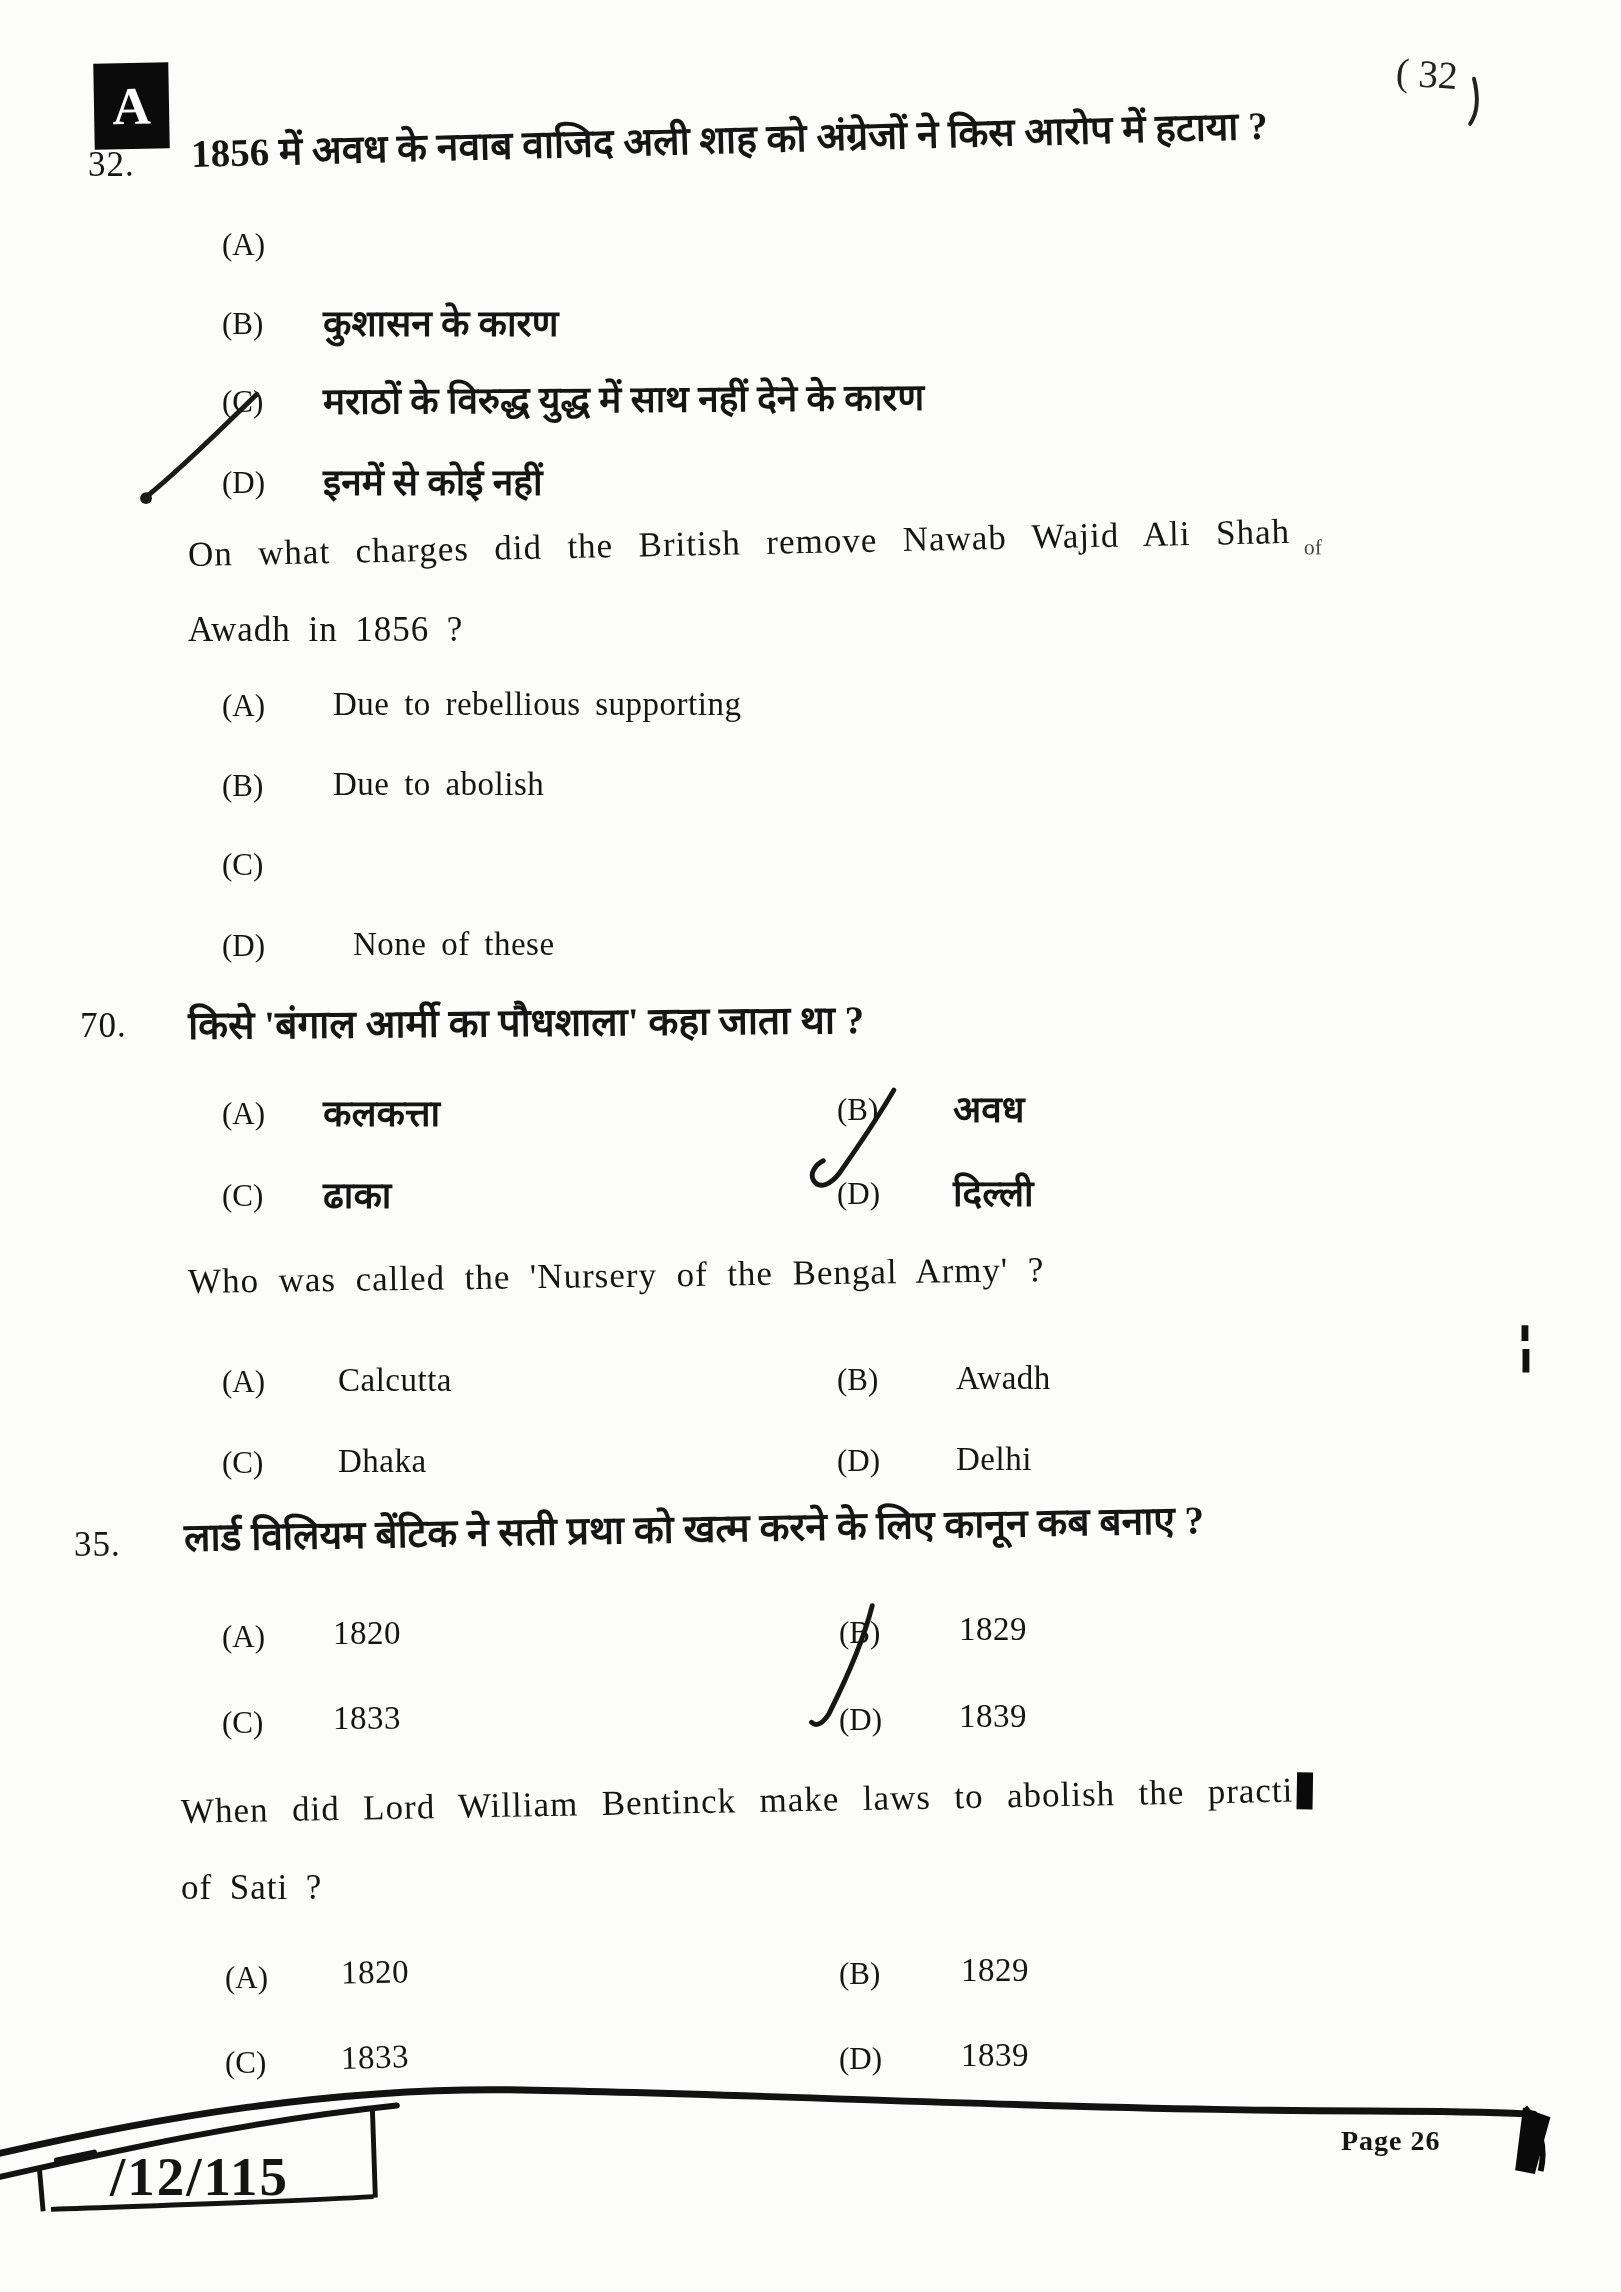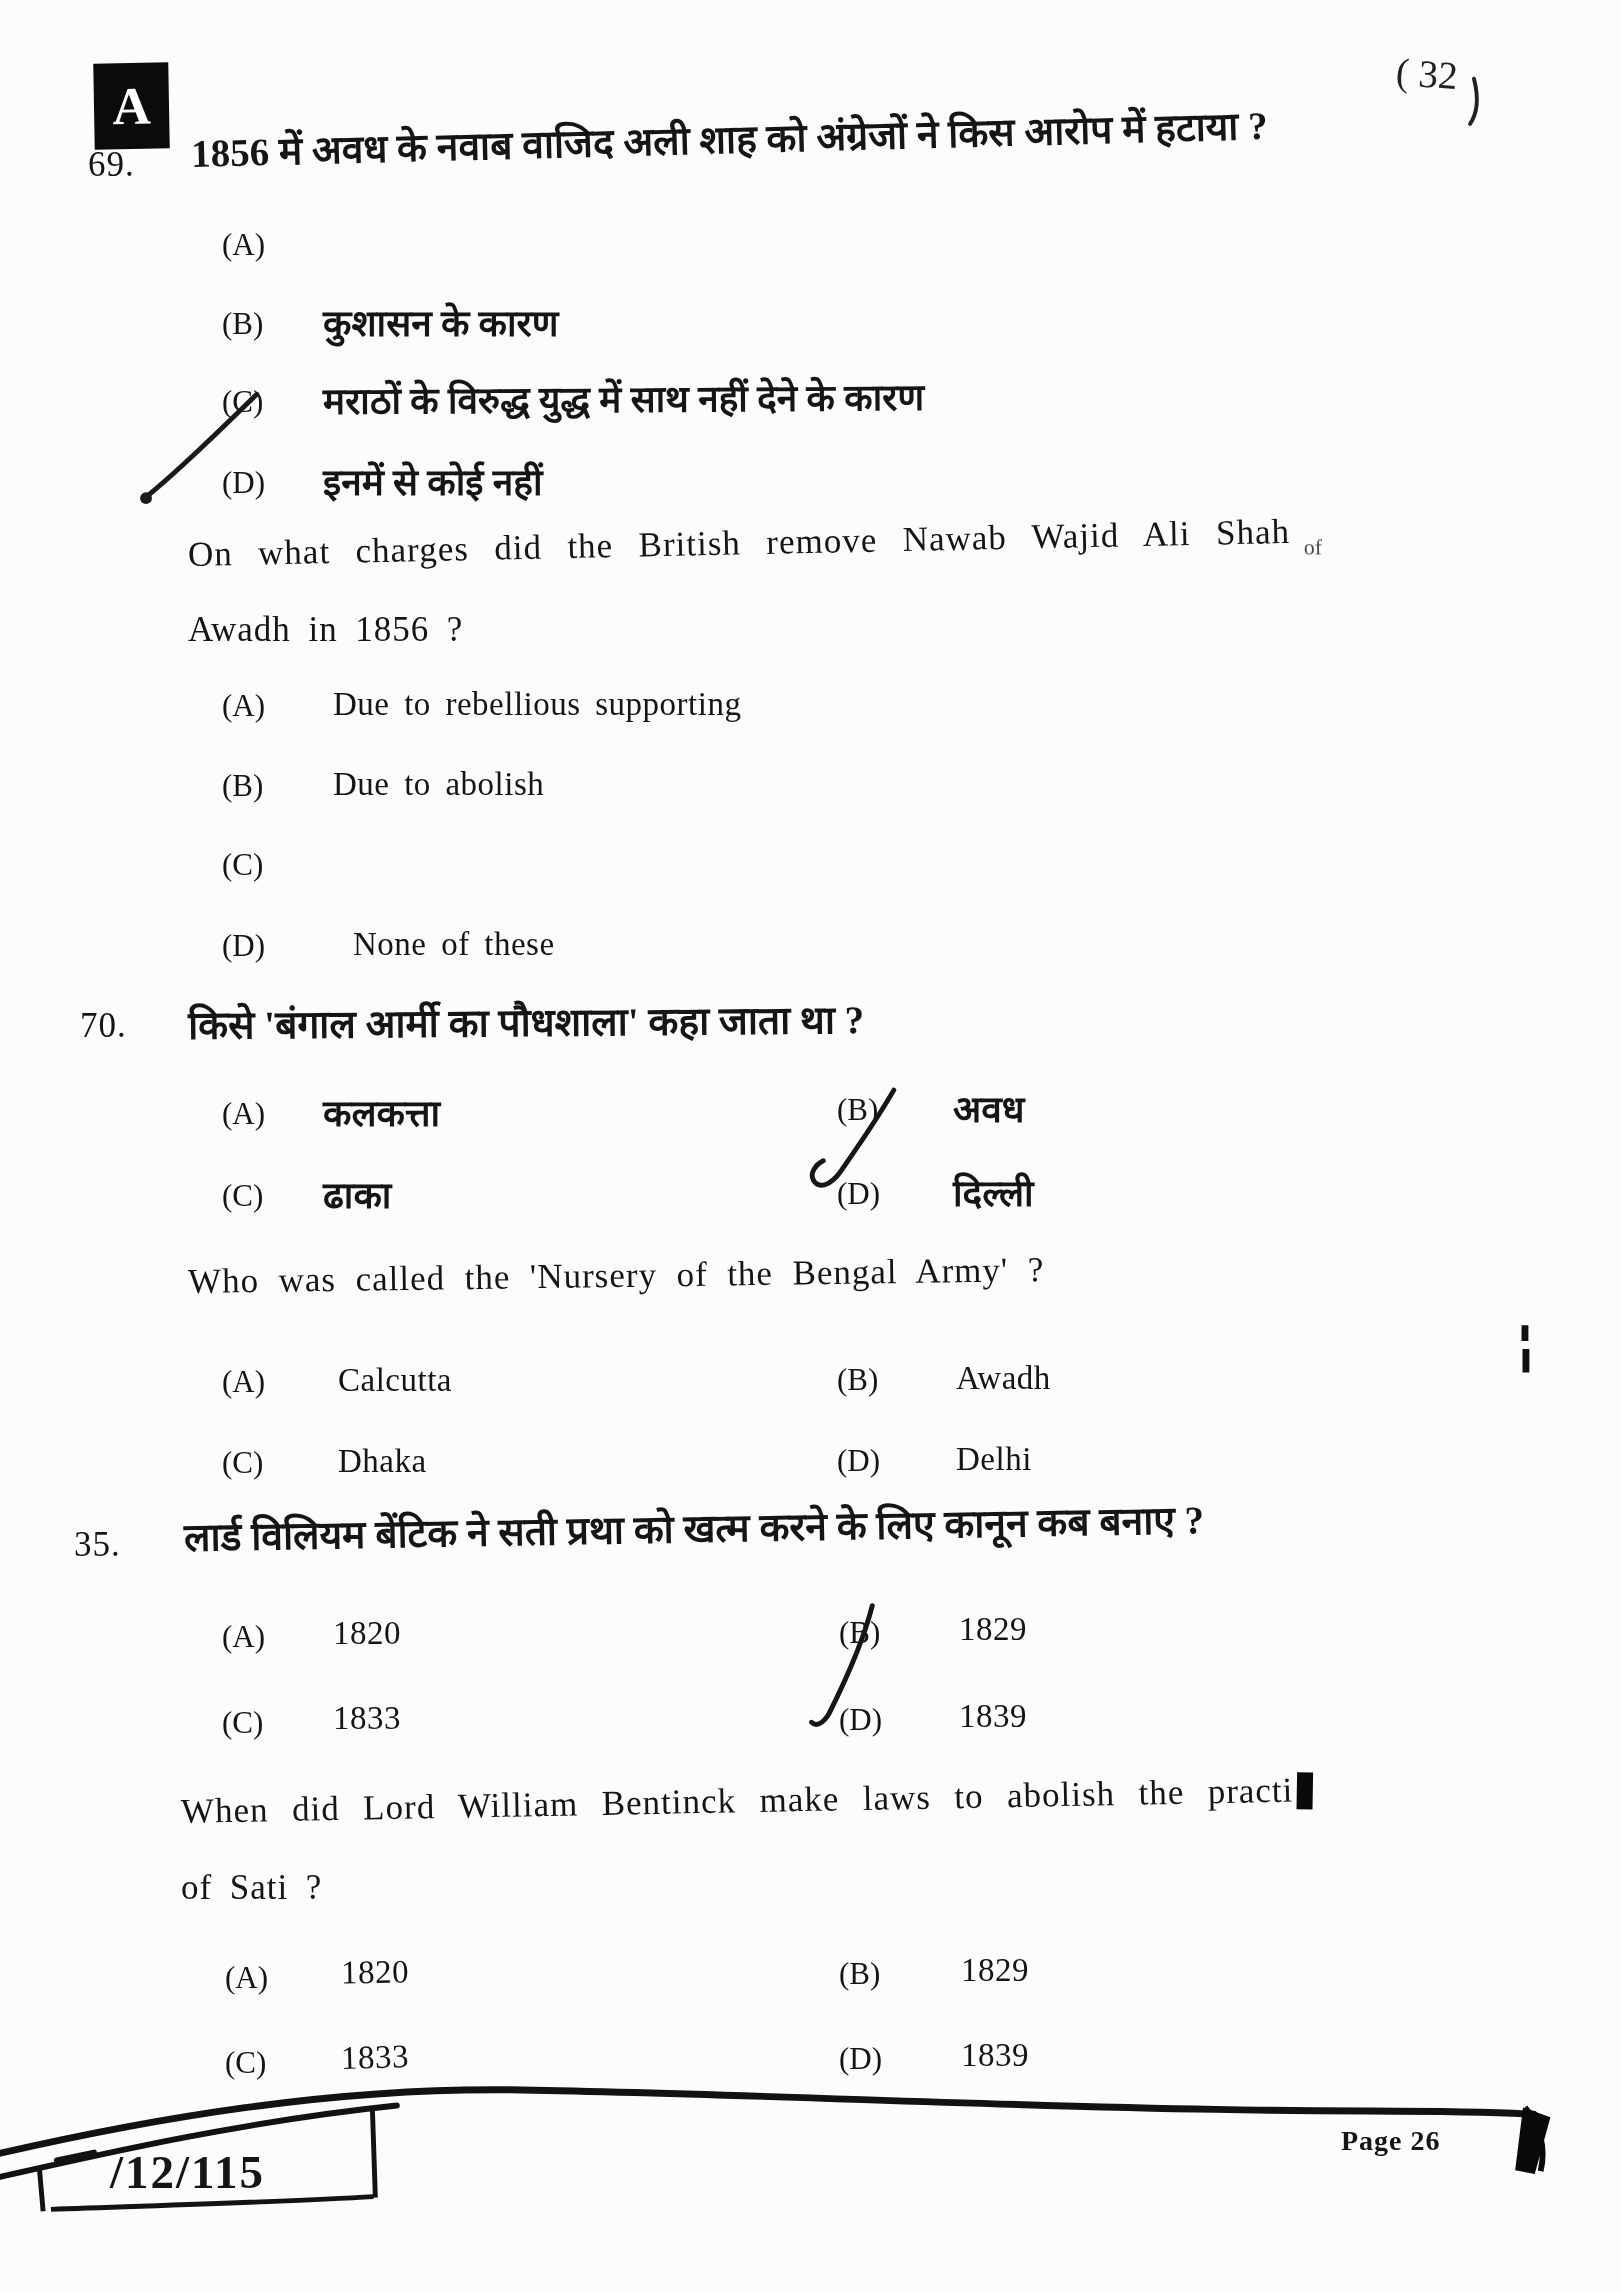--- a/index.html
+++ b/index.html
@@ -21,34 +21,34 @@
   .opt-letter{font-size:31px;}
   .en-q{font-size:35px; letter-spacing:1px; word-spacing:15.7px;}
   .en-q2{font-size:35px; letter-spacing:1px; word-spacing:7.8px;}
   .en-opt{font-size:33px; letter-spacing:0.5px; word-spacing:5.9px;}
   .corner{font-size:39px; color:#222; transform:rotate(4deg);}
   .suffix-of{font-size:21.6px; opacity:.8; margin-left:13.7px; vertical-align:-11.8px; letter-spacing:0;}
   .cutoff-blob{
     display:inline-block; width:15.7px; height:37px; background:#0a0a0a;
     margin-left:3.9px; vertical-align:-7.8px; transform:rotate(2deg);
   }
-  .footer-code{font-size:47px; font-weight:700; letter-spacing:2px;}
+  .footer-code{font-size:55px; font-weight:700; letter-spacing:2px;}
   .footer-page{font-size:28px; font-weight:700; letter-spacing:1px;}
   svg.marks{position:absolute; left:0; top:0; pointer-events:none;}
 </style>
 </head>
 <body>
 
 <div class="page">
 
   <div class="abs badge" style="left:96px; top:65px;">A</div>
 
   <div class="abs corner" style="left:1396px; top:51px;">( 32</div>
 
-  <div class="abs qnum" style="left:88px; top:145px;">69.</div>
+  <div class="abs qnum" style="left:88px; top:145px;">32.</div>
   <div class="abs hi" lang="hi" style="left:191px; top:125px; transform:rotate(-1.5deg); transform-origin:left center;">1856 में अवध के नवाब वाजिद अली शाह को अंग्रेजों ने किस आरोप में हटाया ?</div>
 
   <div class="abs opt-letter" style="left:222px; top:227px;">(A)</div>
 
   <div class="abs opt-letter" style="left:222px; top:306px;">(B)</div>
   <div class="abs hi-opt" lang="hi" style="left:323px; top:296px;">कुशासन के कारण</div>
 
   <div class="abs opt-letter" style="left:222px; top:384px;">(C)</div>
   <div class="abs hi-opt" lang="hi" style="left:323px; top:372px; transform:rotate(-0.4deg);">मराठों के विरुद्ध युद्ध में साथ नहीं देने के कारण</div>
 

